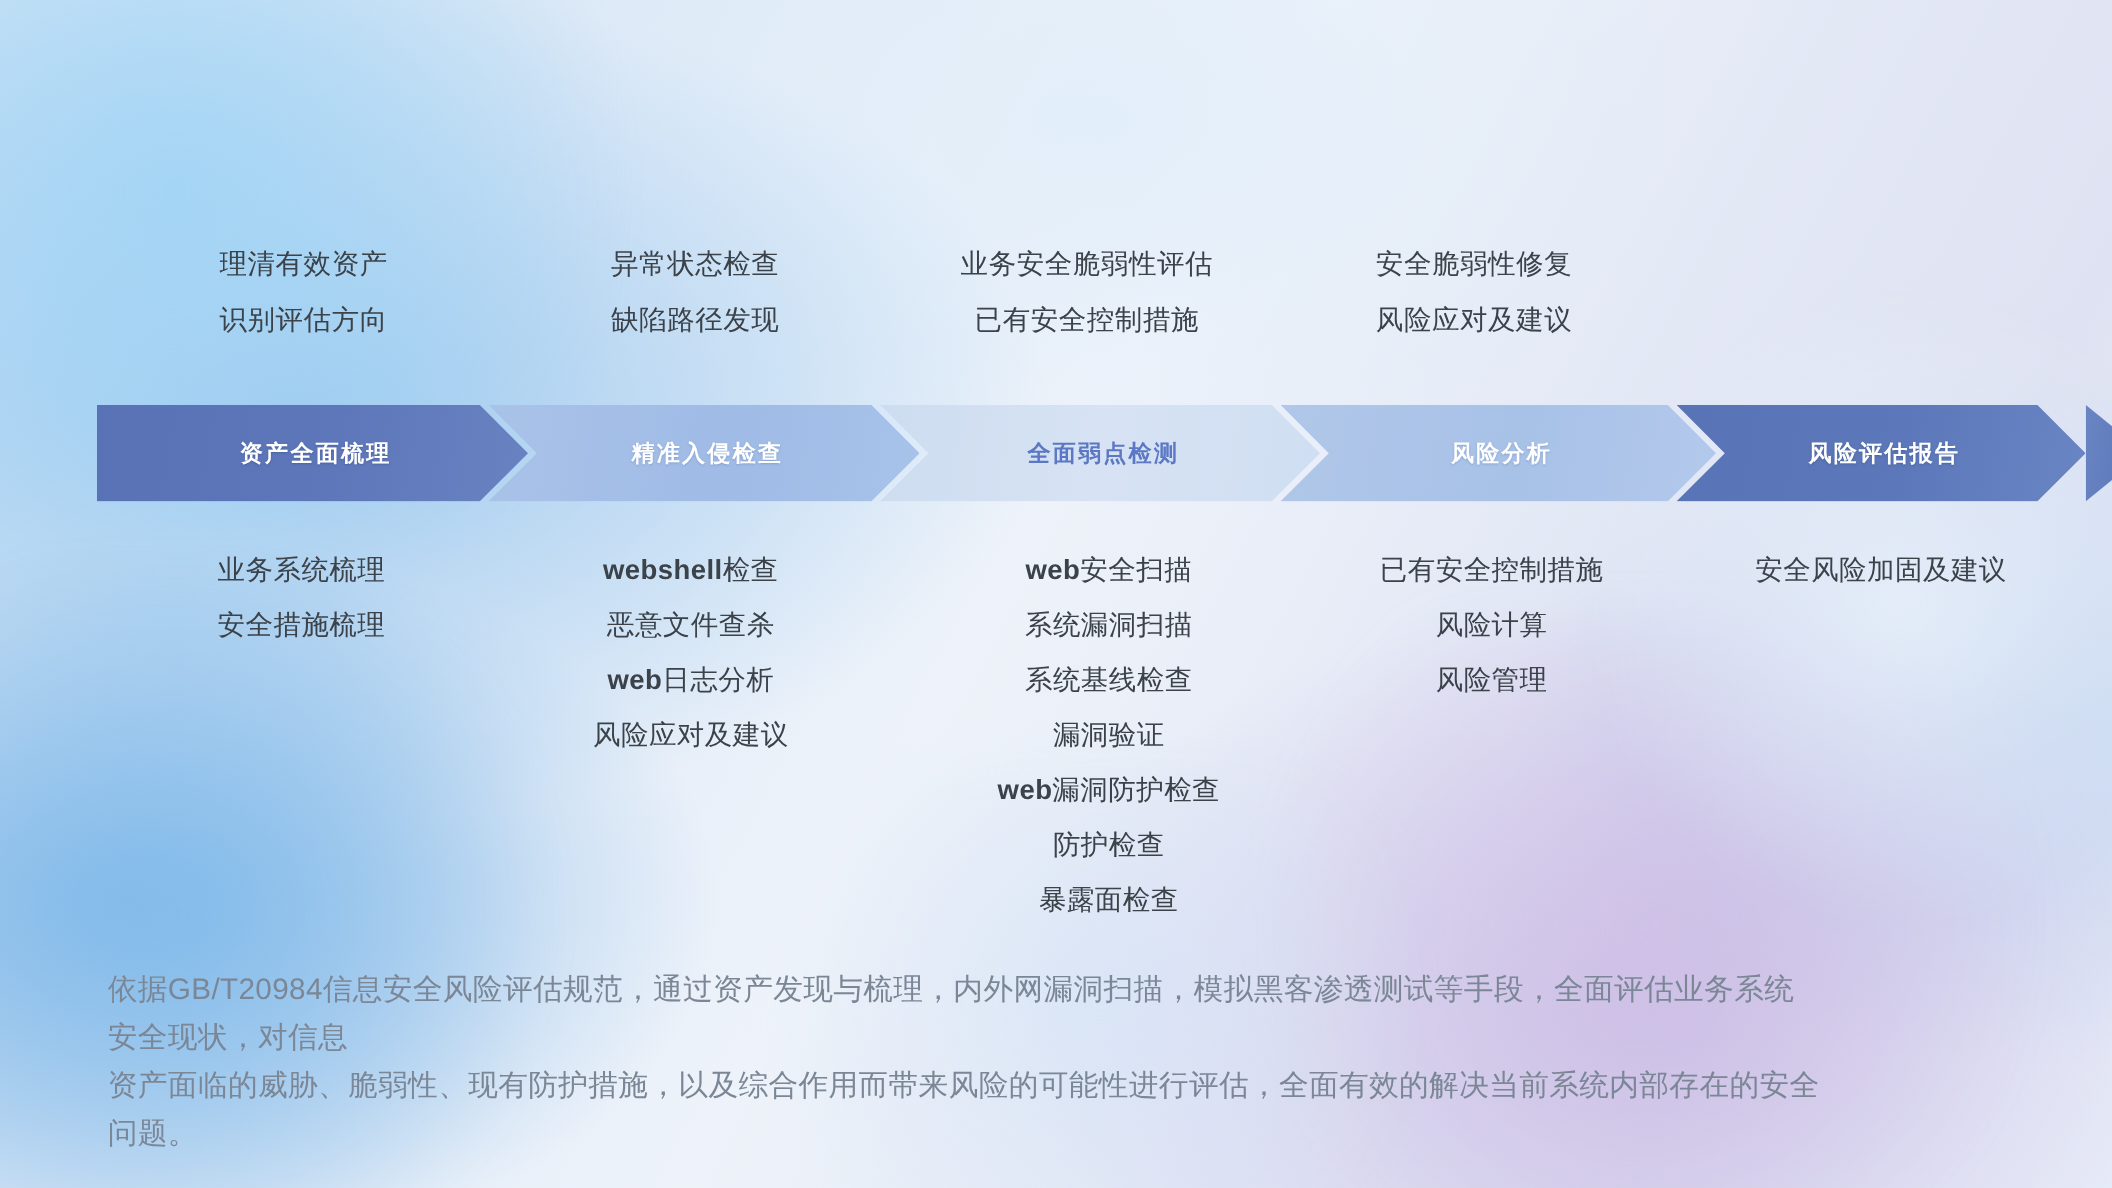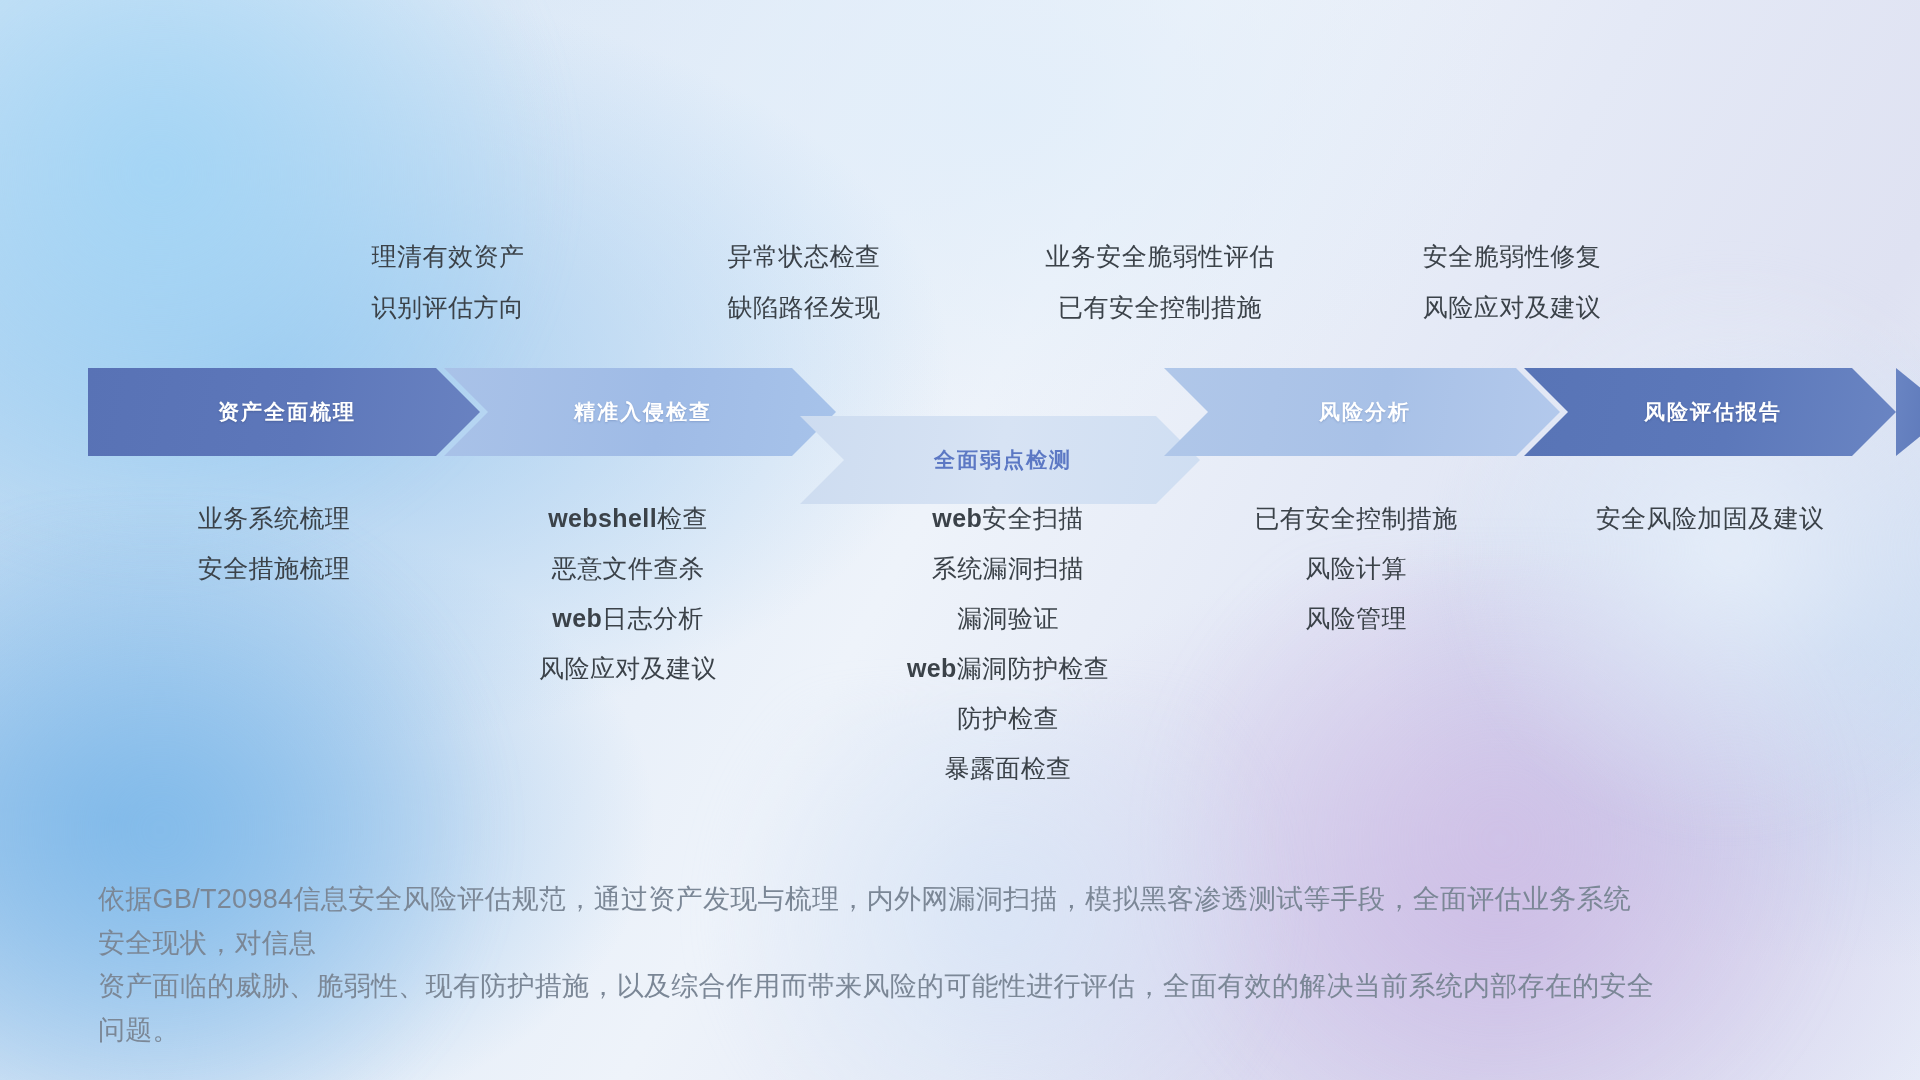--- a/index.html
+++ b/index.html
@@ -30,21 +30,21 @@
   .glowD{position:absolute;left:620px;top:700px;width:760px;height:420px;
     background:radial-gradient(circle at 50% 50%, rgba(214,228,246,0.75) 0%, rgba(214,228,246,0) 68%);
     filter:blur(20px);}
   .glowE{position:absolute;right:-120px;top:240px;width:620px;height:620px;
     background:radial-gradient(circle at 50% 50%, rgba(232,240,250,0.85) 0%, rgba(232,240,250,0) 66%);
     filter:blur(16px);}
 
   .content{position:relative;z-index:5;width:1920px;height:1080px;}
 
   
-  .toprow{position:absolute;left:96px;top:244px;width:1760px;display:flex;justify-content:center;}
+  .toprow{position:absolute;left:96px;top:228px;width:1760px;display:flex;}
   .col{position:relative;}
   .top-c1{width:360px;text-align:center;}
   .top-c2{width:352px;text-align:center;}
   .top-c3{width:360px;text-align:center;}
   .top-c4{width:344px;text-align:center;}
   .top-c5{width:344px;text-align:center;}
   .titem{
     font-size:25px;color:#3b4249;line-height:1.0;
     margin-bottom:26px;letter-spacing:.5px;font-weight:400;
   }
@@ -62,21 +62,21 @@
   .chev span{
     font-size:21px;font-weight:bold;letter-spacing:2px;
     white-space:nowrap;
     padding-left:6px;
   }
 
   .c1{left:0;width:392px;background:linear-gradient(100deg,#5872b5 0%,#5d77ba 55%,#6982c1 100%);}
   .c1 span{color:#ffffff;text-shadow:0 1px 2px rgba(40,60,110,.35);}
   .c2{left:356px;width:392px;background:linear-gradient(100deg,#a9c2e8 0%,#9fbbe6 55%,#a7c3ea 100%);}
   .c2 span{color:#ffffff;text-shadow:0 1px 2px rgba(70,95,150,.30);}
-  .c3{left:712px;width:400px;background:linear-gradient(100deg,#cddcf0 0%,#d7e3f4 50%,#cfdef2 100%);margin-top:48px;}
+  .c3{left:712px;width:400px;background:linear-gradient(100deg,#cddcf0 0%,#d7e3f4 50%,#cfdef2 100%);}
   .c3 span{color:#5c78c4;text-shadow:none;}
   .c4{left:1076px;width:396px;background:linear-gradient(100deg,#b0c7e9 0%,#a8c1e7 55%,#b3c9ec 100%);}
   .c4 span{color:#ffffff;text-shadow:0 1px 2px rgba(70,95,150,.30);}
   .c5{left:1436px;width:372px;background:linear-gradient(100deg,#5874b6 0%,#5c78ba 55%,#6a85c3 100%);}
   .c5 span{color:#ffffff;text-shadow:0 1px 2px rgba(40,60,110,.35);}
 
   .bannerTip{
     position:absolute;left:1808px;top:0;width:54px;height:88px;
     background:linear-gradient(100deg,#6a85c3 0%,#5874b6 100%);
     clip-path:polygon(0 0, 100% 50%, 0 100%);
@@ -163,20 +163,21 @@
       <div class="bcol bc2">
         <div class="bitem"><b>webshell</b><span>检查</span></div>
         <div class="bitem"><b></b><span>恶意文件查杀</span></div>
         <div class="bitem"><b>web</b><span>日志分析</span></div>
         <div class="bitem"><b></b><span>风险应对及建议</span></div>
       </div>
 
       <div class="bcol bc3">
         <div class="bitem"><b>web</b><span>安全扫描</span></div>
         <div class="bitem"><b></b><span>系统漏洞扫描</span></div>
+        <div class="bitem"><b></b><span>系统基线检查</span></div>
         <div class="bitem"><b></b><span>漏洞验证</span></div>
         <div class="bitem"><b>web</b><span>漏洞防护检查</span></div>
         <div class="bitem"><b></b><span>防护检查</span></div>
         <div class="bitem"><b></b><span>暴露面检查</span></div>
       </div>
 
       <div class="bcol bc4">
         <div class="bitem"><span>已有安全控制措施</span></div>
         <div class="bitem"><span>风险计算</span></div>
         <div class="bitem"><span>风险管理</span></div>

